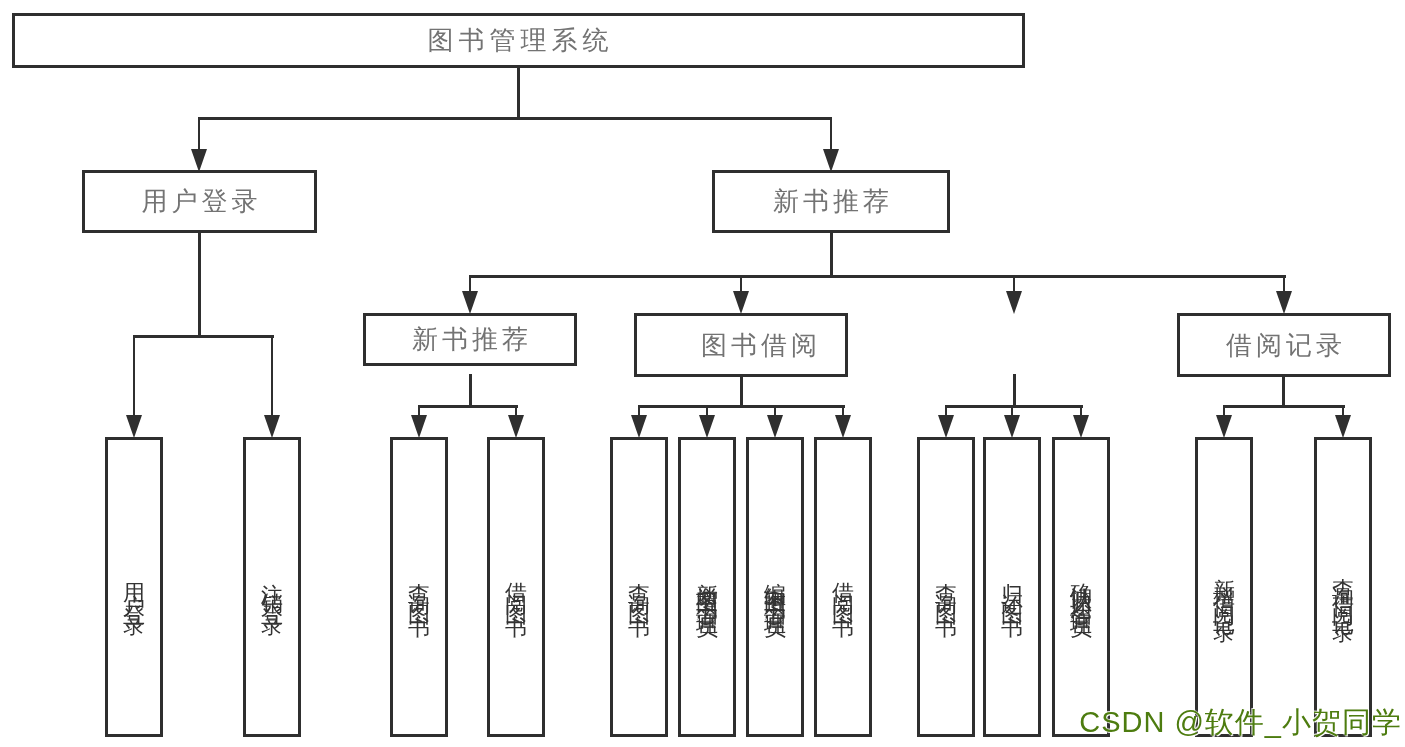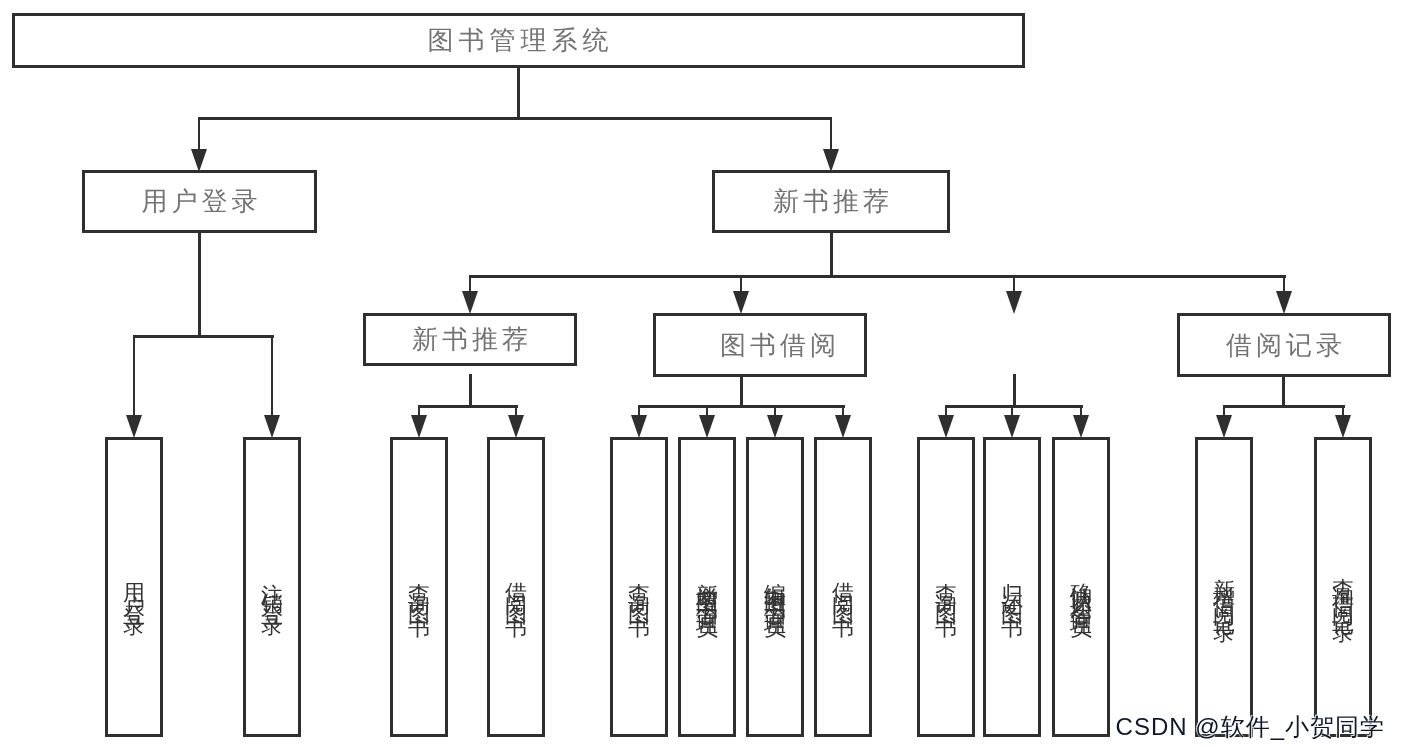--- a/index.html
+++ b/index.html
@@ -24,22 +24,22 @@
   
   .hline{position:absolute;height:2.5px;background:#2f2f2f;}
   .vline{position:absolute;width:2.5px;background:#2f2f2f;}
   
   .drop{position:absolute;width:18px;display:flex;flex-direction:column;align-items:center;}
   .stem{width:2.5px;background:#2f2f2f;}
   .tri{width:0;height:0;border-left:8px solid transparent;border-right:8px solid transparent;
        border-top:23px solid #2f2f2f;}
   
   .watermark{
-    position:absolute;right:20px;bottom:4px;font-size:24px;letter-spacing:1px;
-    color:#0f172a;z-index:10;white-space:nowrap;
+    position:absolute;right:3px;bottom:4px;font-size:29px;letter-spacing:1px;
+    color:#4d7c0f;z-index:10;white-space:nowrap;
     text-shadow:0 0 2px #ffffff,1px 1px 0 #ffffff,-1px -1px 0 rgba(255,255,255,.8);
   }
 </style>
 </head>
 <body>
 
 <div class="canvas">
 
   <div class="box h root" style="left:12px;top:13px;width:1013px;height:55px;">
     <span>图书管理系统</span>
@@ -89,21 +89,21 @@
     <div class="tri"></div>
   </div>
   <div class="drop" style="left:1275px;top:275px;">
     <div class="stem" style="height:16px;"></div>
     <div class="tri"></div>
   </div>
 
   <div class="box h" style="left:363px;top:313px;width:214px;height:53px;">
     <span>新书推荐</span>
   </div>
-  <div class="box h" style="left:653px;top:313px;width:214px;height:64px;padding-left:36px;">
+  <div class="box h" style="left:634px;top:313px;width:214px;height:64px;padding-left:36px;">
     <span>图书借阅</span>
   </div>
   <div class="box h" style="left:1177px;top:313px;width:214px;height:64px;">
     <span>借阅记录</span>
   </div>
 
   <div class="vline" style="left:469px;top:374px;height:32px;"></div>
   <div class="hline" style="left:418px;top:405px;width:100px;"></div>
   <div class="drop" style="left:410px;top:405px;">
     <div class="stem" style="height:10px;"></div>

